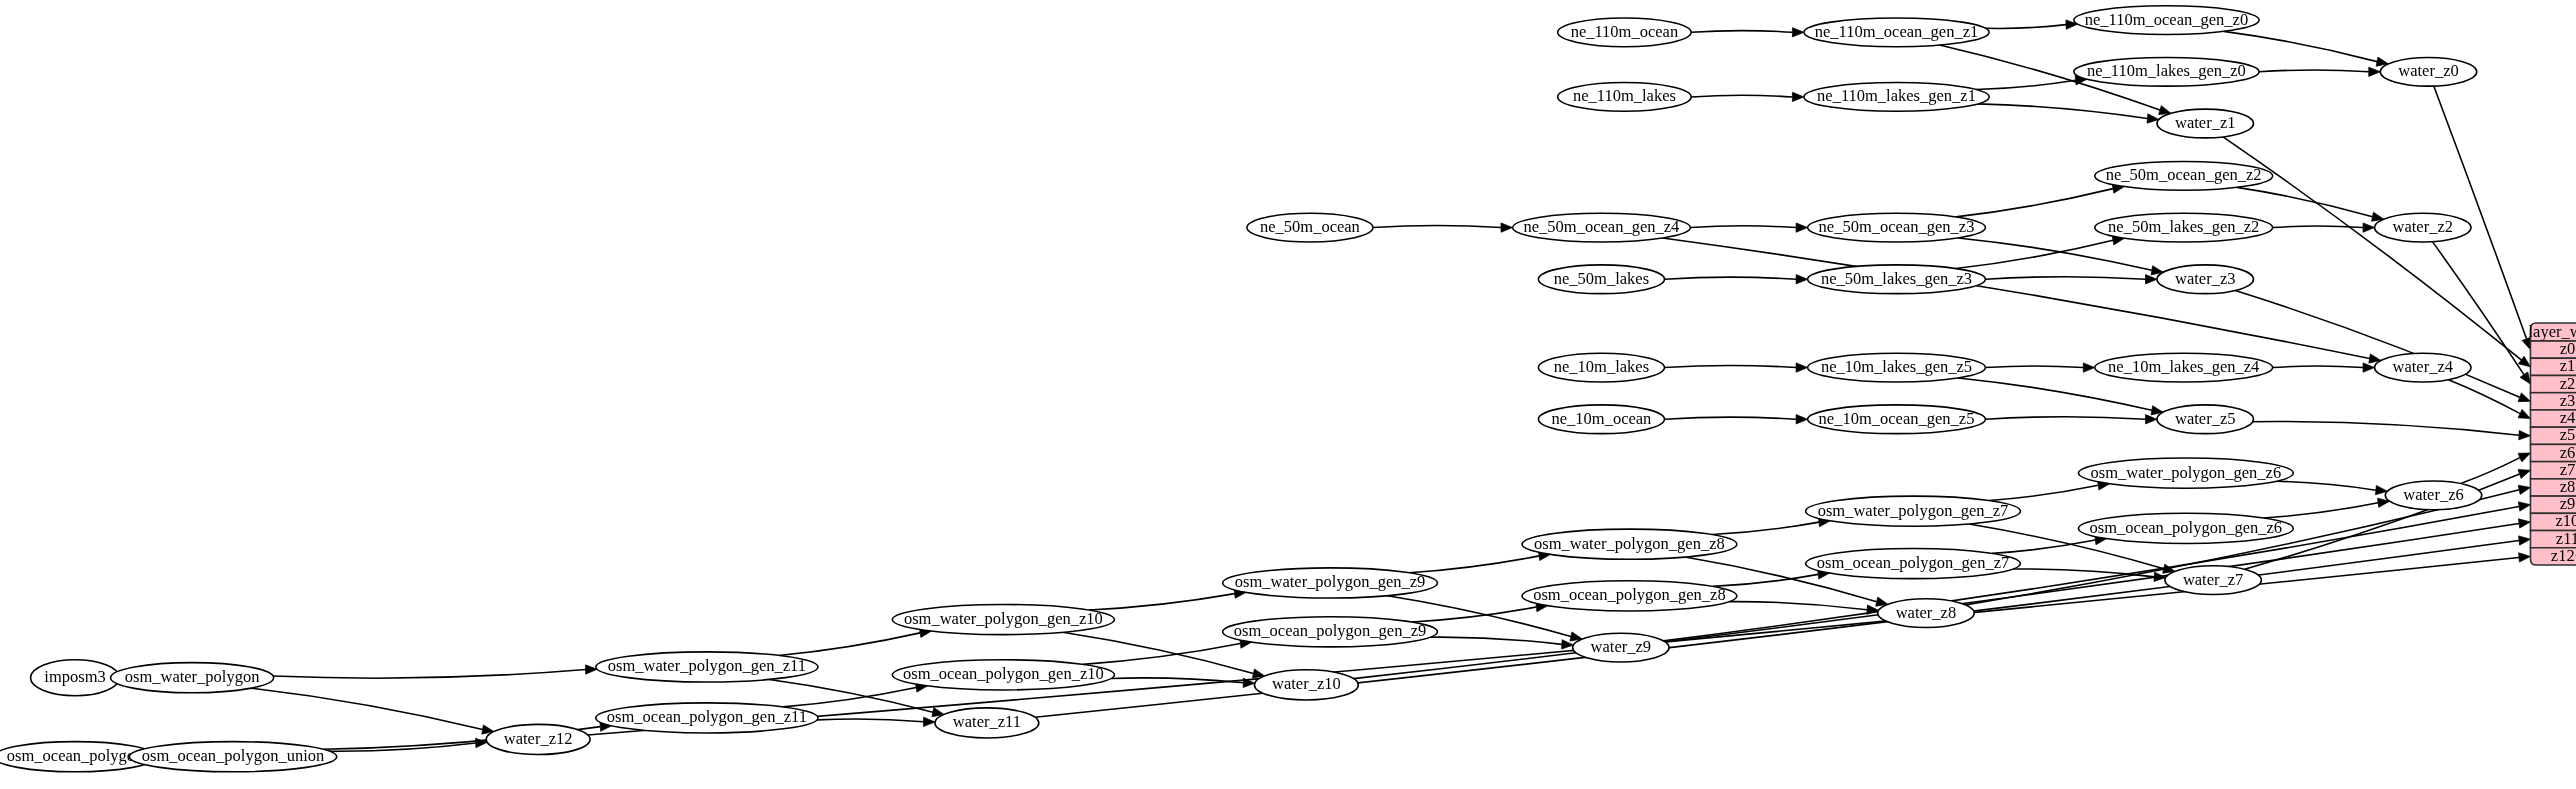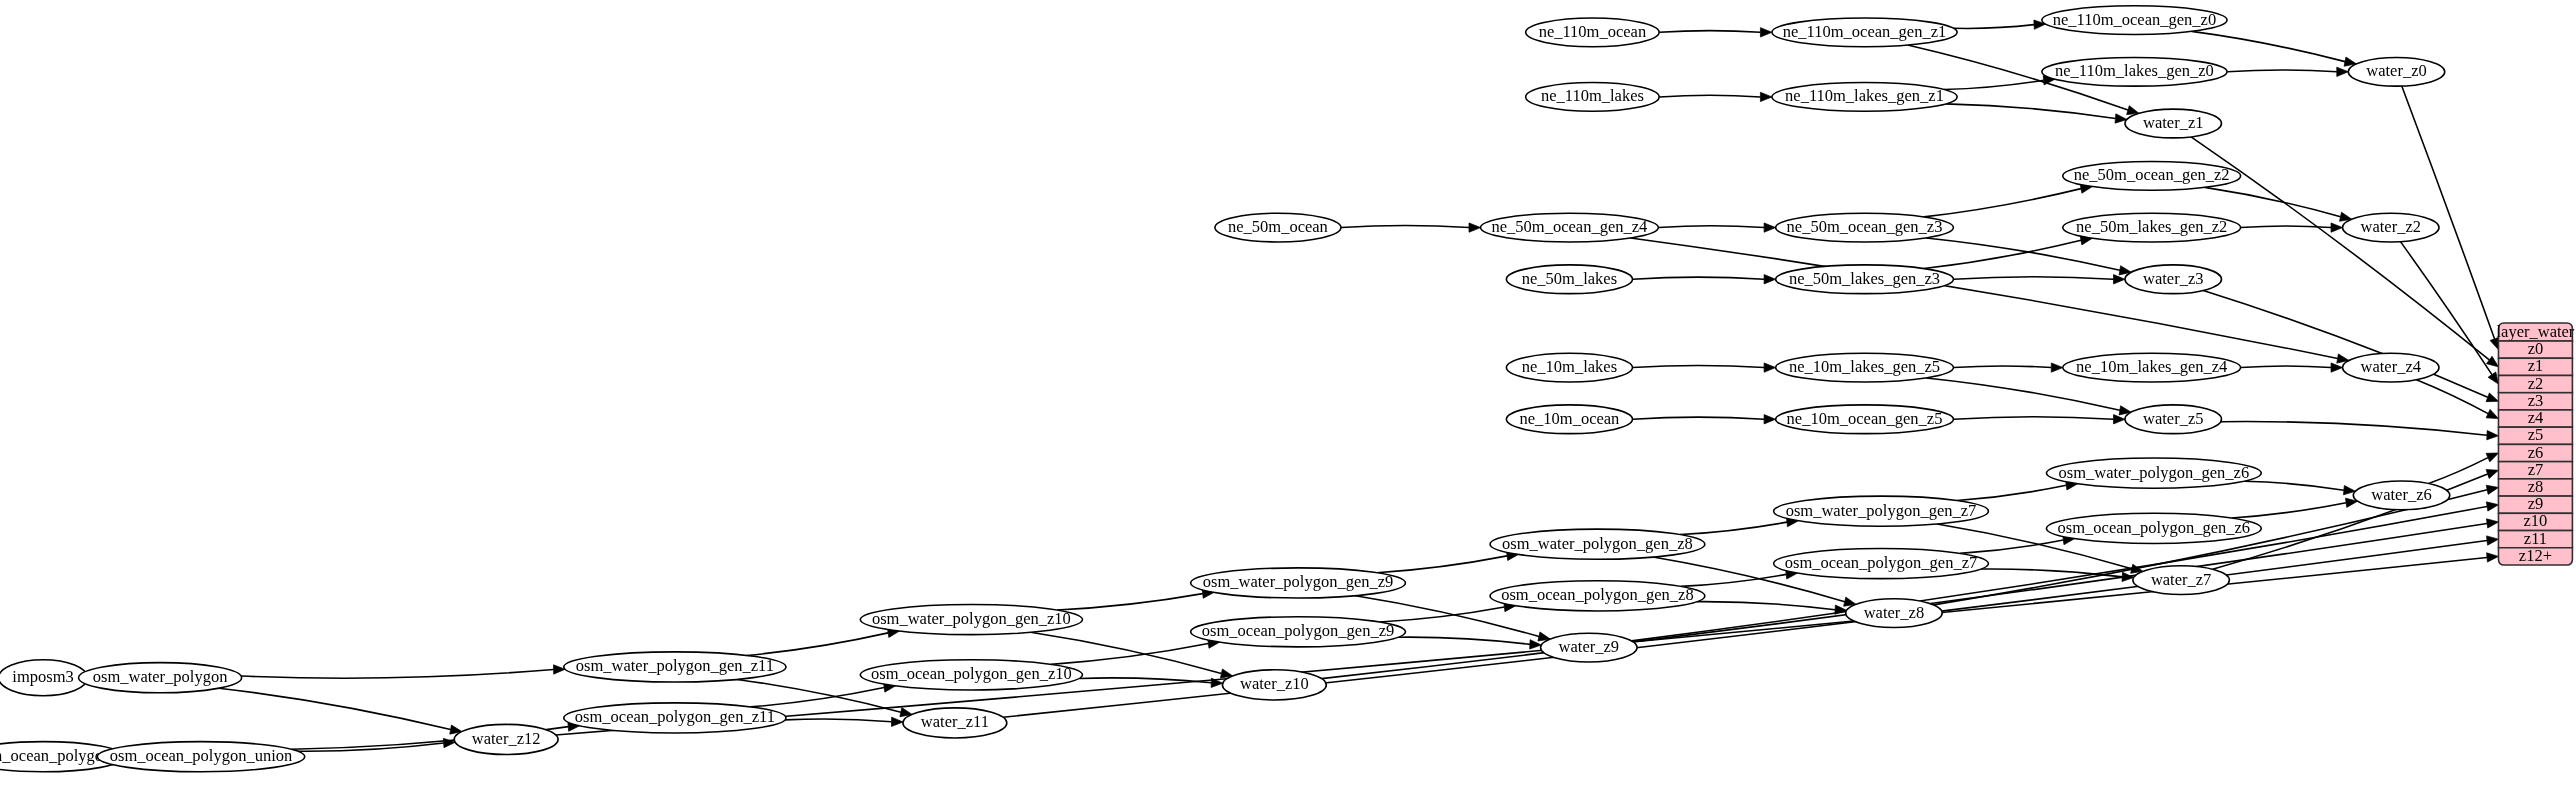--- a/index.html
+++ b/index.html
@@ -6,20 +6,21 @@
     margin: 0;
     padding: 0;
     background: #ffffff;
   }
   #canvas {
     position: relative;
     width: 2264px;
     height: 789px;
     background: #ffffff;
     font-family: "Liberation Serif", serif;
+    margin-left: 32px;
   }
   svg#graph {
     position: absolute;
     top: 0; left: 0;
     width: 2576px;
     height: 789px;
     overflow: visible;
   }
   .node-ellipse {
     fill: #ffffff;

